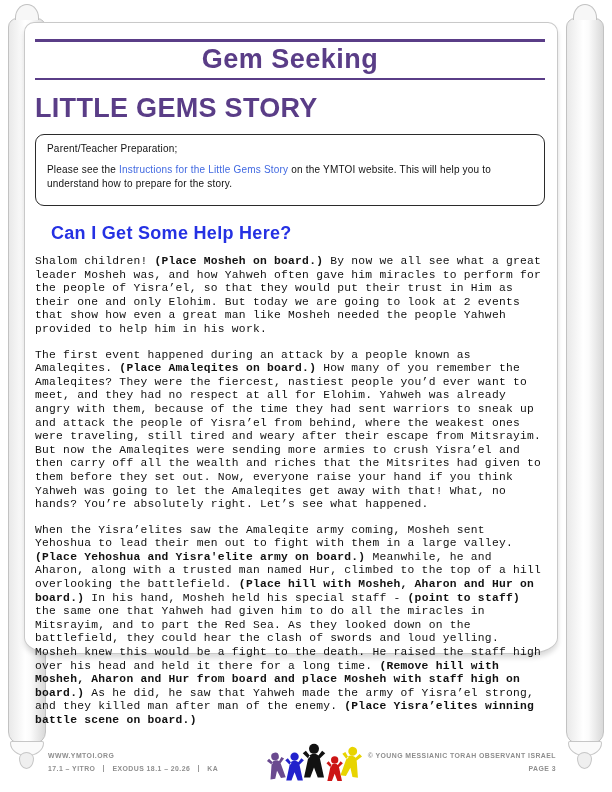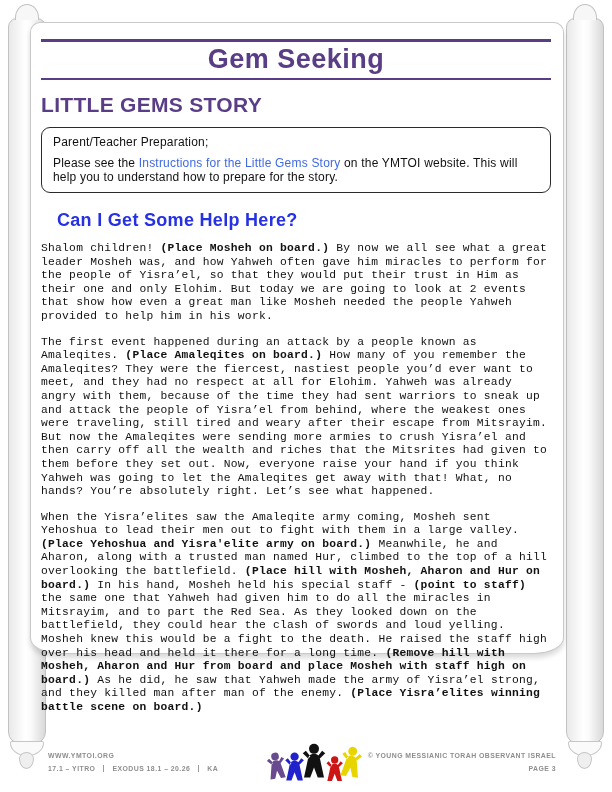--- a/index.html
+++ b/index.html
@@ -2,21 +2,21 @@
 <html><head>
 <meta charset="utf-8">
 <style>
   html,body{margin:0;padding:0;}
   body{
     width:612px;height:792px;position:relative;overflow:hidden;
     background:#ffffff;font-family:"Liberation Sans",sans-serif;color:#111;
   }
   
   .sheet{
-    position:absolute;left:30px;top:22px;width:534px;height:632px;
+    position:absolute;left:24px;top:22px;width:534px;height:632px;
     background:#fff;border:1px solid #c9c9c9;box-sizing:border-box;
     border-radius:10px 10px 30px 30px / 10px 10px 16px 16px;
     box-shadow:0 4px 5px rgba(0,0,0,0.14);
     padding:8px 12px 0 10px;
   }
   .roller{
     position:absolute;top:18px;width:38px;height:726px;box-sizing:border-box;
     border:1.5px solid #c2c2c2;border-radius:9px 9px 12px 12px;
     background:linear-gradient(90deg,#e9e9e9 0%,#ffffff 45%,#fbfbfb 60%,#d9d9d9 100%);
   }
@@ -42,26 +42,26 @@
   .drop-bottom.left{left:19px;} .drop-bottom.right{left:577px;}
 
   
   .rule{height:2.5px;background:#5a3d87;margin:0;}
   .rule.top{margin-top:8px;}
   .doc-title{
     text-align:center;color:#5a3d87;font-size:27px;font-weight:700;
     letter-spacing:0.5px;margin:2px 0 3px 0;
   }
   .section-title{
-    color:#5a3d87;font-size:21px;font-weight:700;letter-spacing:0.3px;
+    color:#5a3d87;font-size:27px;font-weight:700;letter-spacing:0.3px;
     margin:13px 0 10px 0;
   }
   .prep-box{
-    border:1.5px solid #2b2b2b;border-radius:9px;padding:7px 11px 8px 11px;
-    font-size:12px;line-height:14px;letter-spacing:0.2px;
+    border:1.5px solid #2b2b2b;border-radius:9px;padding:7px 11px 14px 11px;
+    font-size:10px;line-height:14px;letter-spacing:0.2px;
   }
   .prep-box .prep-head{margin:0 0 7px 0;}
   .prep-box a{color:#4169e1;text-decoration:none;}
   .story-heading{
     color:#2531e3;font-size:18px;font-weight:700;letter-spacing:0.3px;
     margin:17px 0 11px 16px;
   }
   p.story{
     font-size:11.3px;line-height:13.6px;letter-spacing:0.25px;
     margin:0 0 12px 0;

